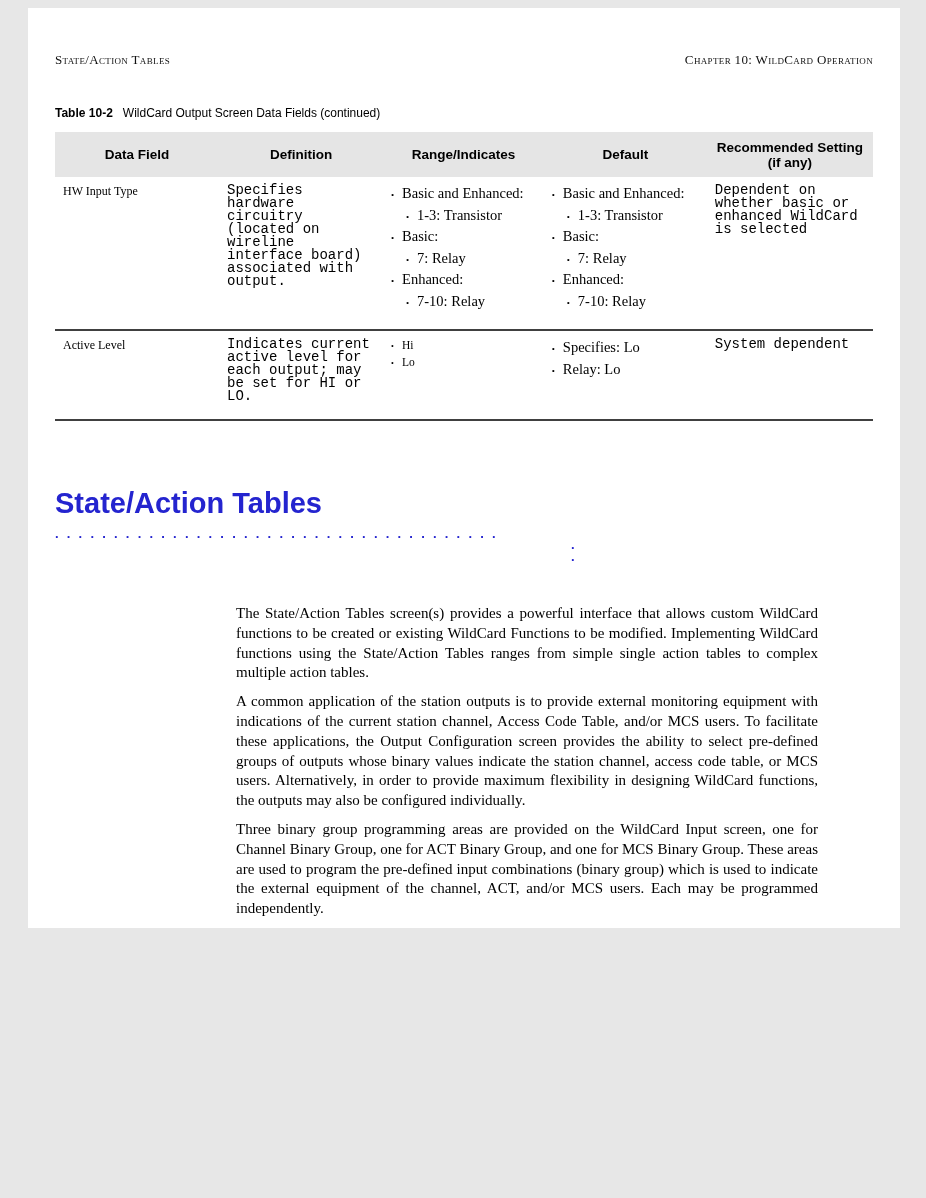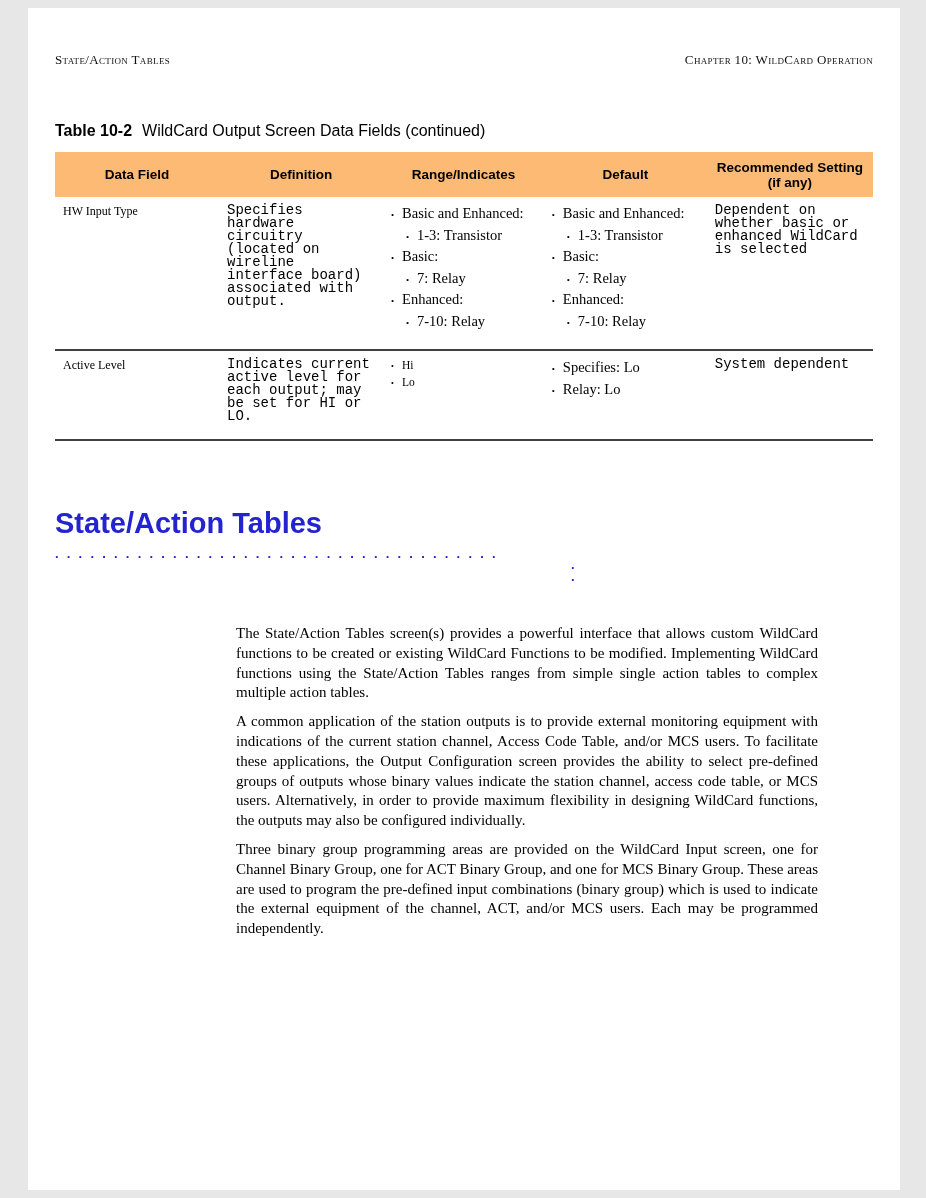--- a/index.html
+++ b/index.html
@@ -7,41 +7,41 @@
   body {
     width: 926px; height: 1198px;
     background: #e7e7e7;
     position: relative;
     font-family: "Liberation Sans", sans-serif;
     color:#000;
   }
   .page {
     position: absolute;
     left: 28px; top: 8px;
-    width: 872px; height: 1182px;
+    width: 872px; height: 920px;
     background: #ffffff;
     padding: 44px 27px 4px;
   }
   
   .running-header {
     display: flex; justify-content: space-between;
     font-family: "Liberation Serif", serif;
     font-variant: small-caps;
     font-size: 13px; letter-spacing: .35px; color: #111;
   }
   
-  .table-caption { margin-top: 54px; font-size: 16px; }
+  .table-caption { margin-top: 38px; font-size: 12px; }
   .cap-label { font-weight: bold; margin-right: 10px; }
   
   table.data-table {
     margin-top: 12px; width: 100%;
     border-collapse: collapse; table-layout: fixed;
   }
   thead th {
-    background: #fdba74;
+    background: #e5e5e5;
     font-size: 13.5px; font-weight: bold;
     text-align: center; vertical-align: middle;
     padding: 7px 6px; height: 45px;
   }
   tbody td {
     vertical-align: top;
     border-bottom: 2px solid #404040;
     padding: 7px 8px 16px;
   }
   .cell-field { font-family:"Liberation Serif", serif; font-size: 12px; line-height: 14px; }

